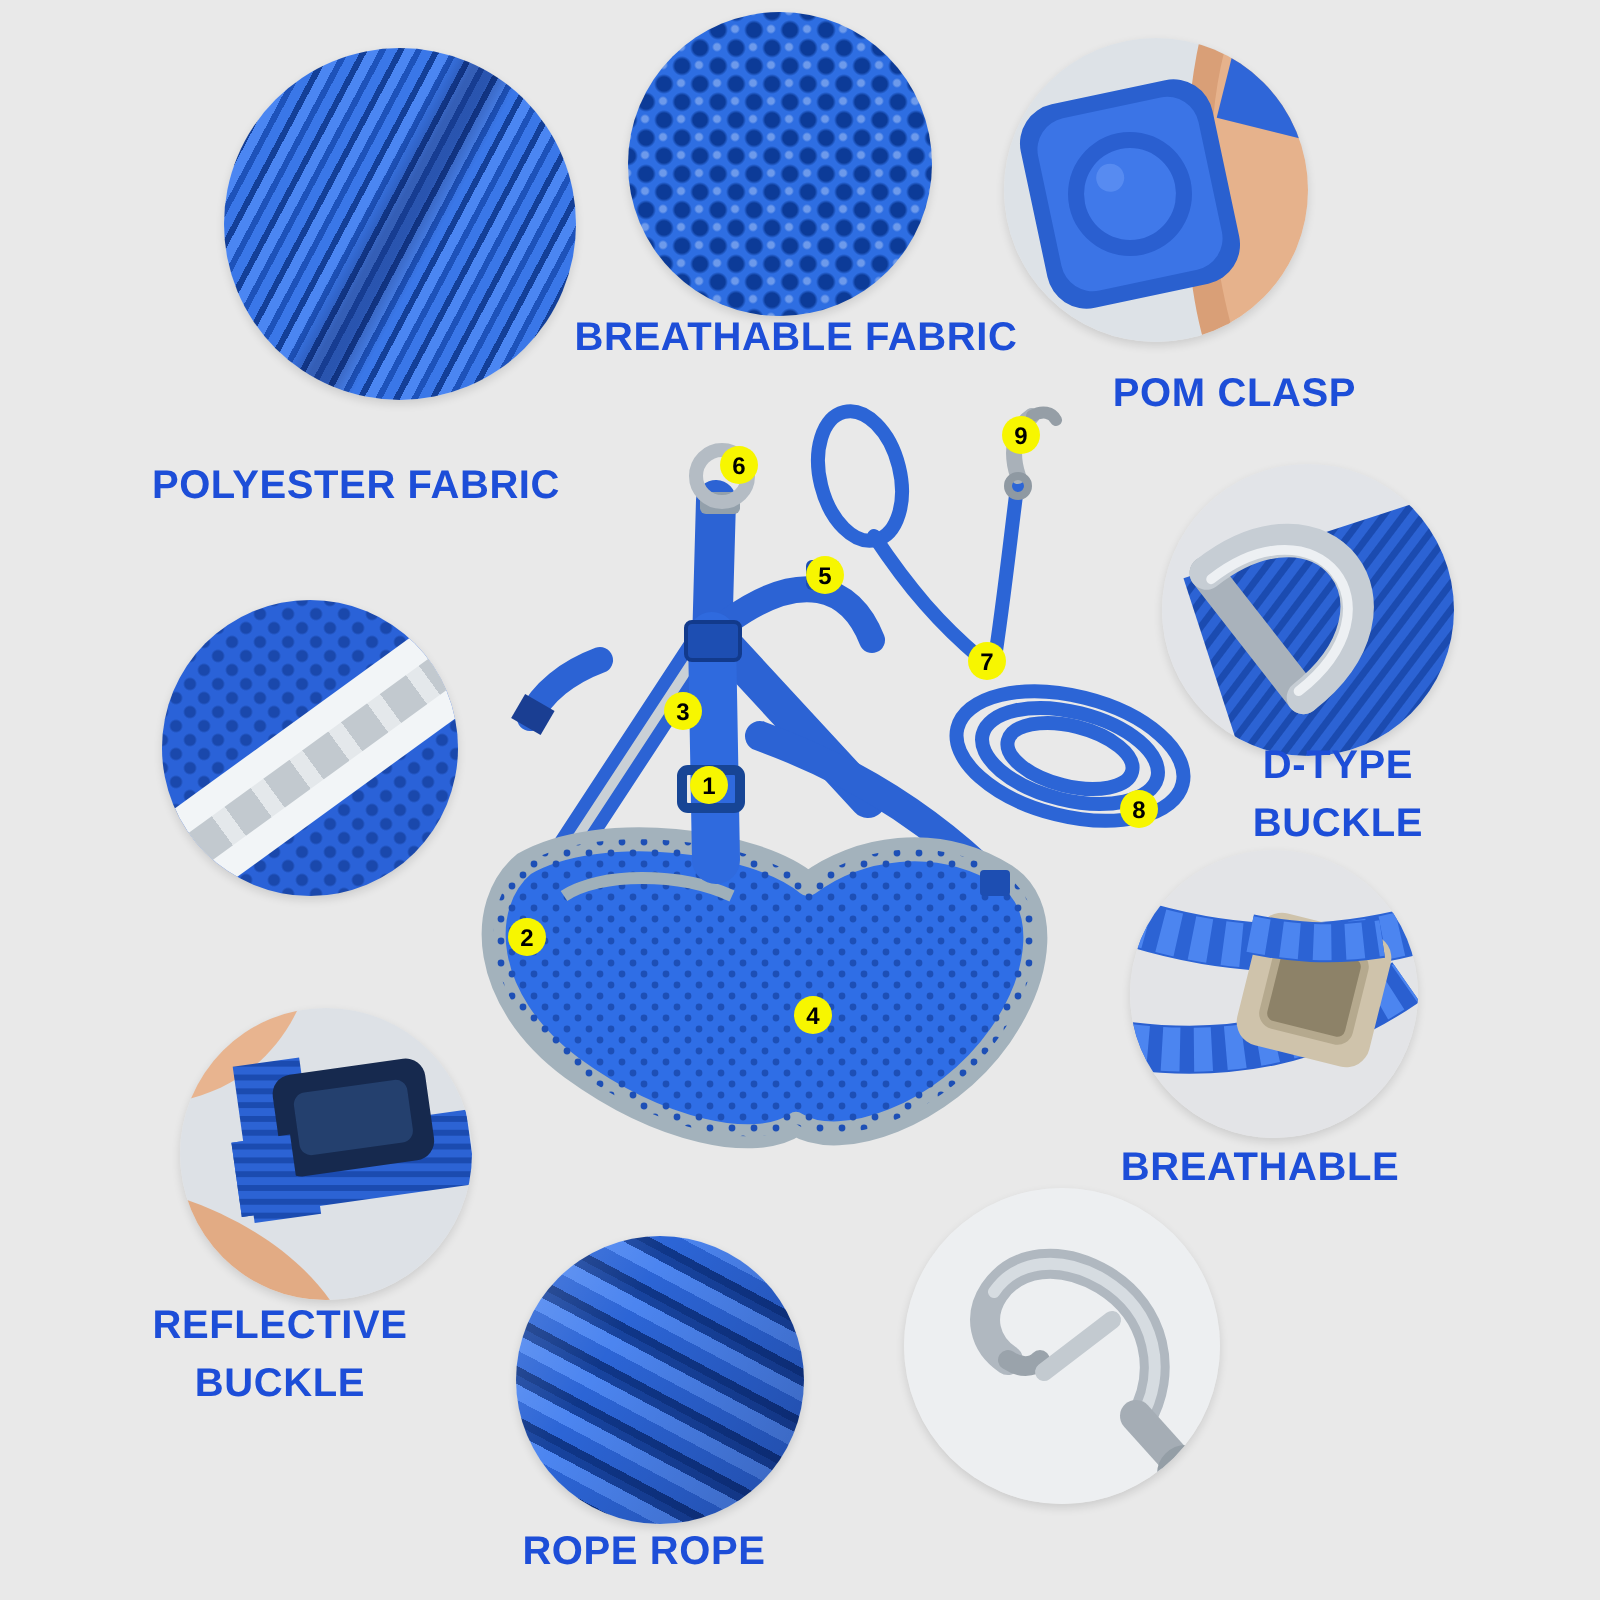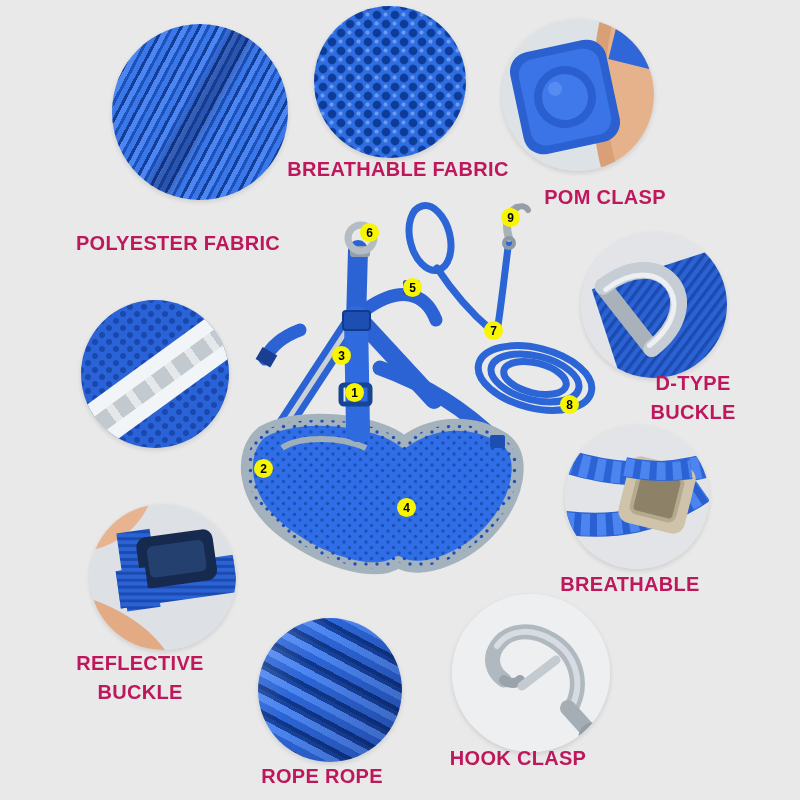--- a/index.html
+++ b/index.html
@@ -3,21 +3,21 @@
 <meta charset="utf-8">
 <style>
   * { margin:0; padding:0; box-sizing:border-box; }
   html,body { width:800px; height:800px; }
   body { font-family:"Liberation Sans", sans-serif; background:#e9e9e9; }
   .canvas { position:relative; width:800px; height:800px; background:#e9e9e9; overflow:hidden; }
 
   .circle { position:absolute; border-radius:50%; overflow:hidden; box-shadow:0 2px 5px rgba(0,0,0,.12); }
   .circle svg { display:block; width:100%; height:100%; }
 
-  .label { position:absolute; font-weight:700; color:#be185d; text-align:center;
+  .label { position:absolute; font-weight:700; color:#1d4ed8; text-align:center;
            font-size:20px; letter-spacing:.3px; line-height:24px; }
   .label .ln { display:block; line-height:29px; }
 
   .badge { position:absolute; width:19px; height:19px; border-radius:50%;
            background:#f7f600; color:#000; font-size:12px; font-weight:700;
            display:flex; align-items:center; justify-content:center; z-index:6; }
 
   .product { position:absolute; left:0; top:0; width:800px; height:800px; z-index:2; pointer-events:none; }
 
   
@@ -60,22 +60,22 @@
   .c-dring      {left:581px; top:232px; width:146px; height:146px;}
   .c-adjustable {left:565px; top:425px; width:144px; height:144px;}
   .c-reflective {left:81px;  top:300px; width:148px; height:148px;}
   .c-adjbuckle  {left:90px;  top:504px; width:146px; height:146px;}
   .c-rope       {left:258px; top:618px; width:144px; height:144px;}
   .c-hook       {left:452px; top:594px; width:158px; height:158px;}
 
   
   .l-webbing    {left:30px;  top:231px; width:296px;}
   .l-mesh       {left:252px; top:157px; width:292px;}
-  .l-pom        {left:510px; top:185px; width:190px;}
-  .l-dtype      {left:615px; top:369px; width:156px;}
+  .l-pom        {left:488px; top:185px; width:190px;text-align:right;}
+  .l-dtype      {left:591px; top:369px; width:156px;}
   .l-adjustable {left:540px; top:572px; width:180px;}
   .l-reflective {left:12px;  top:448px; width:256px;}
   .l-adjbuckle  {left:40px;  top:649px; width:200px;}
   .l-rope       {left:220px; top:764px; width:204px;}
   .l-hook       {left:418px; top:746px; width:200px;}
 
   
   .b1 {left:345px; top:383px;}
   .b2 {left:254px; top:459px;}
   .b3 {left:332px; top:346px;}
@@ -193,21 +193,20 @@
   <div class="label l-dtype">
     <span class="ln">D-TYPE</span>
     <span class="ln">BUCKLE</span>
   </div>
   <div class="label l-adjustable">BREATHABLE</div>
   <div class="label l-adjbuckle">
     <span class="ln">REFLECTIVE</span>
     <span class="ln">BUCKLE</span>
   </div>
   <div class="label l-rope">ROPE ROPE</div>
-  <div class="label l-hook">HOOK CLASP</div>
 
   <svg class="product" viewBox="0 0 800 800">
     <defs>
       <pattern id="vestmesh" width="11" height="11" patternUnits="userSpaceOnUse">
         <circle cx="3" cy="3" r="1.7" fill="#1d4fb6"></circle>
         <circle cx="8.5" cy="8.5" r="1.7" fill="#1d4fb6"></circle>
       </pattern>
     </defs>
 
     <g fill="none" stroke="#2c65d6" stroke-width="7" stroke-linecap="round">

